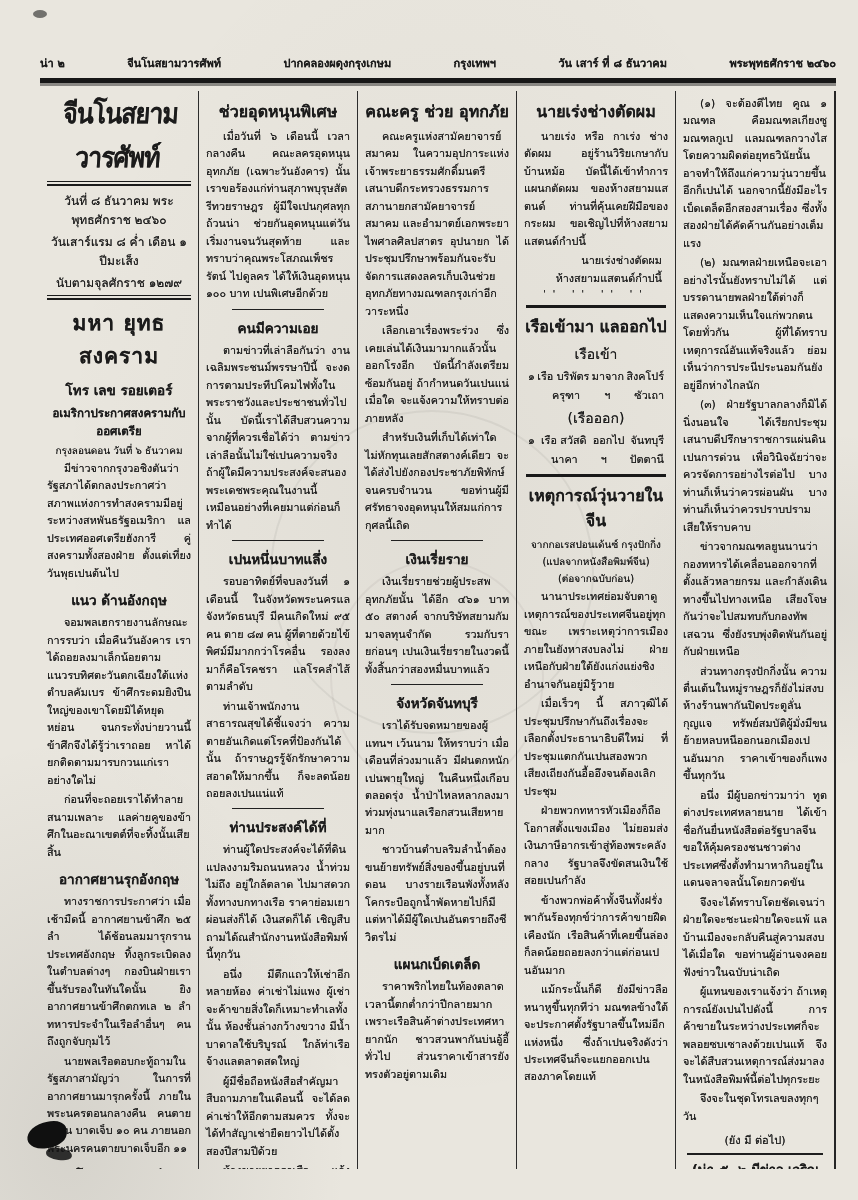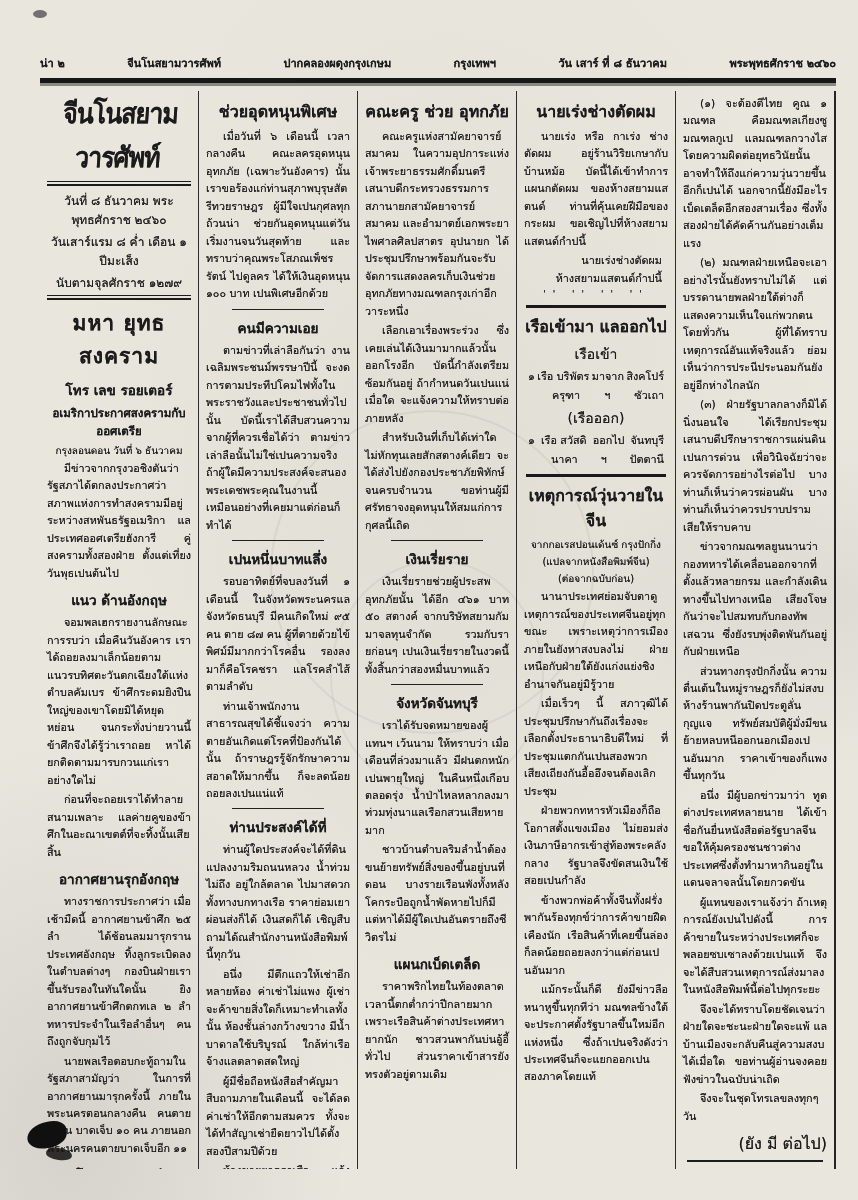--- a/index.html
+++ b/index.html
@@ -35,21 +35,21 @@
   .headline{font-size:21px; font-weight:bold; text-align:center; margin:6px 0 2px 0; letter-spacing:1px;}
   .head{font-size:16px; font-weight:bold; text-align:center; margin:6px 0 4px 0;}
   .subhead{font-size:13.5px; font-weight:bold; text-align:center; margin:7px 0 3px 0;}
   .subheadsm{font-size:11.5px; font-weight:bold; text-align:center; margin:3px 0;}
   .byline{font-size:10px; text-align:center; margin:2px 0;}
   .para{font-size:10.8px; line-height:1.62; text-align:justify; text-indent:17px; margin:2px 0;}
   .center{font-size:14px; text-align:center; margin:3px 0;}
   .signright{font-size:10.8px; text-align:right; margin:1px 6px 1px 0;}
   .dots{text-align:center; font-size:9px; letter-spacing:7px; margin:2px 0 0 0;}
   .shiprow{display:flex; justify-content:space-between; font-size:10.8px; margin:2px 4px;}
-  .footnote{font-size:16px; text-align:right; margin-top:6px;}
+  .footnote{font-size:11px; text-align:center; margin-top:6px;}
   .footrule{border-top:2px solid #1e1e1e; margin:4px 4px;}
   .footbig{font-size:13px; font-weight:bold; text-align:center; margin:2px 0 0 0;}
 
   .ring{position:absolute; border:2px solid rgba(60,58,50,.07); border-radius:50%; pointer-events:none;}
   .ring.r1{width:320px;height:320px;left:270px;top:410px;}
   .ring.r2{width:210px;height:230px;left:330px;top:560px; border-color:rgba(60,58,50,.06);}
   .blob{position:absolute; background:#101010; pointer-events:none;}
   .blob.b1{left:27px;top:1122px;width:40px;height:26px;border-radius:62% 40% 55% 48%;transform:rotate(-9deg);}
   .blob.b2{left:46px;top:1148px;width:26px;height:12px;border-radius:50% 60% 45% 55%;transform:rotate(6deg);opacity:.85;}
   .blob.b3{left:33px;top:10px;width:14px;height:8px;border-radius:50%;opacity:.55;}
@@ -166,22 +166,22 @@
         <div class="para">ข้างพวกพ่อค้าทั้งจีนทั้งฝรั่ง พากันร้องทุกข์ว่าการค้าขายฝืดเคืองนัก เรือสินค้าที่เคยขึ้นล่องก็ลดน้อยถอยลงกว่าแต่ก่อนเปนอันมาก</div>
         <div class="para">แม้กระนั้นก็ดี ยังมีข่าวลือหนาหูขึ้นทุกทีว่า มณฑลข้างใต้จะประกาศตั้งรัฐบาลขึ้นใหม่อีกแห่งหนึ่ง ซึ่งถ้าเปนจริงดังว่า ประเทศจีนก็จะแยกออกเปนสองภาคโดยแท้</div>
       </div>
       <div class="col">
         <div class="para">(๑) จะต้องตีไทย คูณ ๑ มณฑล คือมณฑลเกียงซู มณฑลกูเป แลมณฑลกวางไส โดยความผิดต่อยุทธวินัยนั้น อาจทำให้ถึงแก่ความวุ่นวายขึ้นอีกก็เปนได้ นอกจากนี้ยังมีอะไรเบ็ดเตล็ดอีกสองสามเรื่อง ซึ่งทั้งสองฝ่ายได้คัดค้านกันอย่างเต็มแรง</div>
         <div class="para">(๒) มณฑลฝ่ายเหนือจะเอาอย่างไรนั้นยังทราบไม่ได้ แต่บรรดานายพลฝ่ายใต้ต่างก็แสดงความเห็นใจแก่พวกตนโดยทั่วกัน ผู้ที่ได้ทราบเหตุการณ์อันแท้จริงแล้ว ย่อมเห็นว่าการประนีประนอมกันยังอยู่อีกห่างไกลนัก</div>
         <div class="para">(๓) ฝ่ายรัฐบาลกลางก็มิได้นิ่งนอนใจ ได้เรียกประชุมเสนาบดีปรึกษาราชการแผ่นดินเปนการด่วน เพื่อวินิจฉัยว่าจะควรจัดการอย่างไรต่อไป บางท่านก็เห็นว่าควรผ่อนผัน บางท่านก็เห็นว่าควรปราบปรามเสียให้ราบคาบ</div>
         <div class="para">ข่าวจากมณฑลยูนนานว่า กองทหารได้เคลื่อนออกจากที่ตั้งแล้วหลายกรม และกำลังเดินทางขึ้นไปทางเหนือ เสียงโจษกันว่าจะไปสมทบกับกองทัพเสฉวน ซึ่งยังรบพุ่งติดพันกันอยู่กับฝ่ายเหนือ</div>
         <div class="para">ส่วนทางกรุงปักกิ่งนั้น ความตื่นเต้นในหมู่ราษฎรก็ยังไม่สงบ ห้างร้านพากันปิดประตูลั่นกุญแจ ทรัพย์สมบัติผู้มั่งมีขนย้ายหลบหนีออกนอกเมืองเปนอันมาก ราคาเข้าของก็แพงขึ้นทุกวัน</div>
         <div class="para">อนึ่ง มีผู้บอกข่าวมาว่า ทูตต่างประเทศหลายนาย ได้เข้าชื่อกันยื่นหนังสือต่อรัฐบาลจีน ขอให้คุ้มครองชนชาวต่างประเทศซึ่งตั้งทำมาหากินอยู่ในแดนจลาจลนั้นโดยกวดขัน</div>
+        <div class="para">จึงจะได้ทราบโดยชัดเจนว่า ฝ่ายใดจะชะนะฝ่ายใดจะแพ้ แลบ้านเมืองจะกลับคืนสู่ความสงบได้เมื่อใด ขอท่านผู้อ่านจงคอยฟังข่าวในฉบับน่าเถิด</div>
         <div class="para">ผู้แทนของเราแจ้งว่า ถ้าเหตุการณ์ยังเปนไปดังนี้ การค้าขายในระหว่างประเทศก็จะพลอยซบเซาลงด้วยเปนแท้ จึงจะได้สืบสวนเหตุการณ์ส่งมาลงในหนังสือพิมพ์นี้ต่อไปทุกระยะ</div>
-        <div class="para">จึงจะได้ทราบโดยชัดเจนว่า ฝ่ายใดจะชะนะฝ่ายใดจะแพ้ แลบ้านเมืองจะกลับคืนสู่ความสงบได้เมื่อใด ขอท่านผู้อ่านจงคอยฟังข่าวในฉบับน่าเถิด</div>
         <div class="para">จึงจะในชุดโทรเลขลงทุกๆ วัน</div>
         <div class="footnote">(ยัง มี ต่อไป)</div>
         <div class="footrule"></div>
         <div class="footbig">(น่า ๕ -๒ มีข่าว เจริญ อ่าน)</div>
       </div>
     </div>
 
   <div class="ring r1"></div>
   <div class="ring r2"></div>
   <div class="blob b1"></div>

